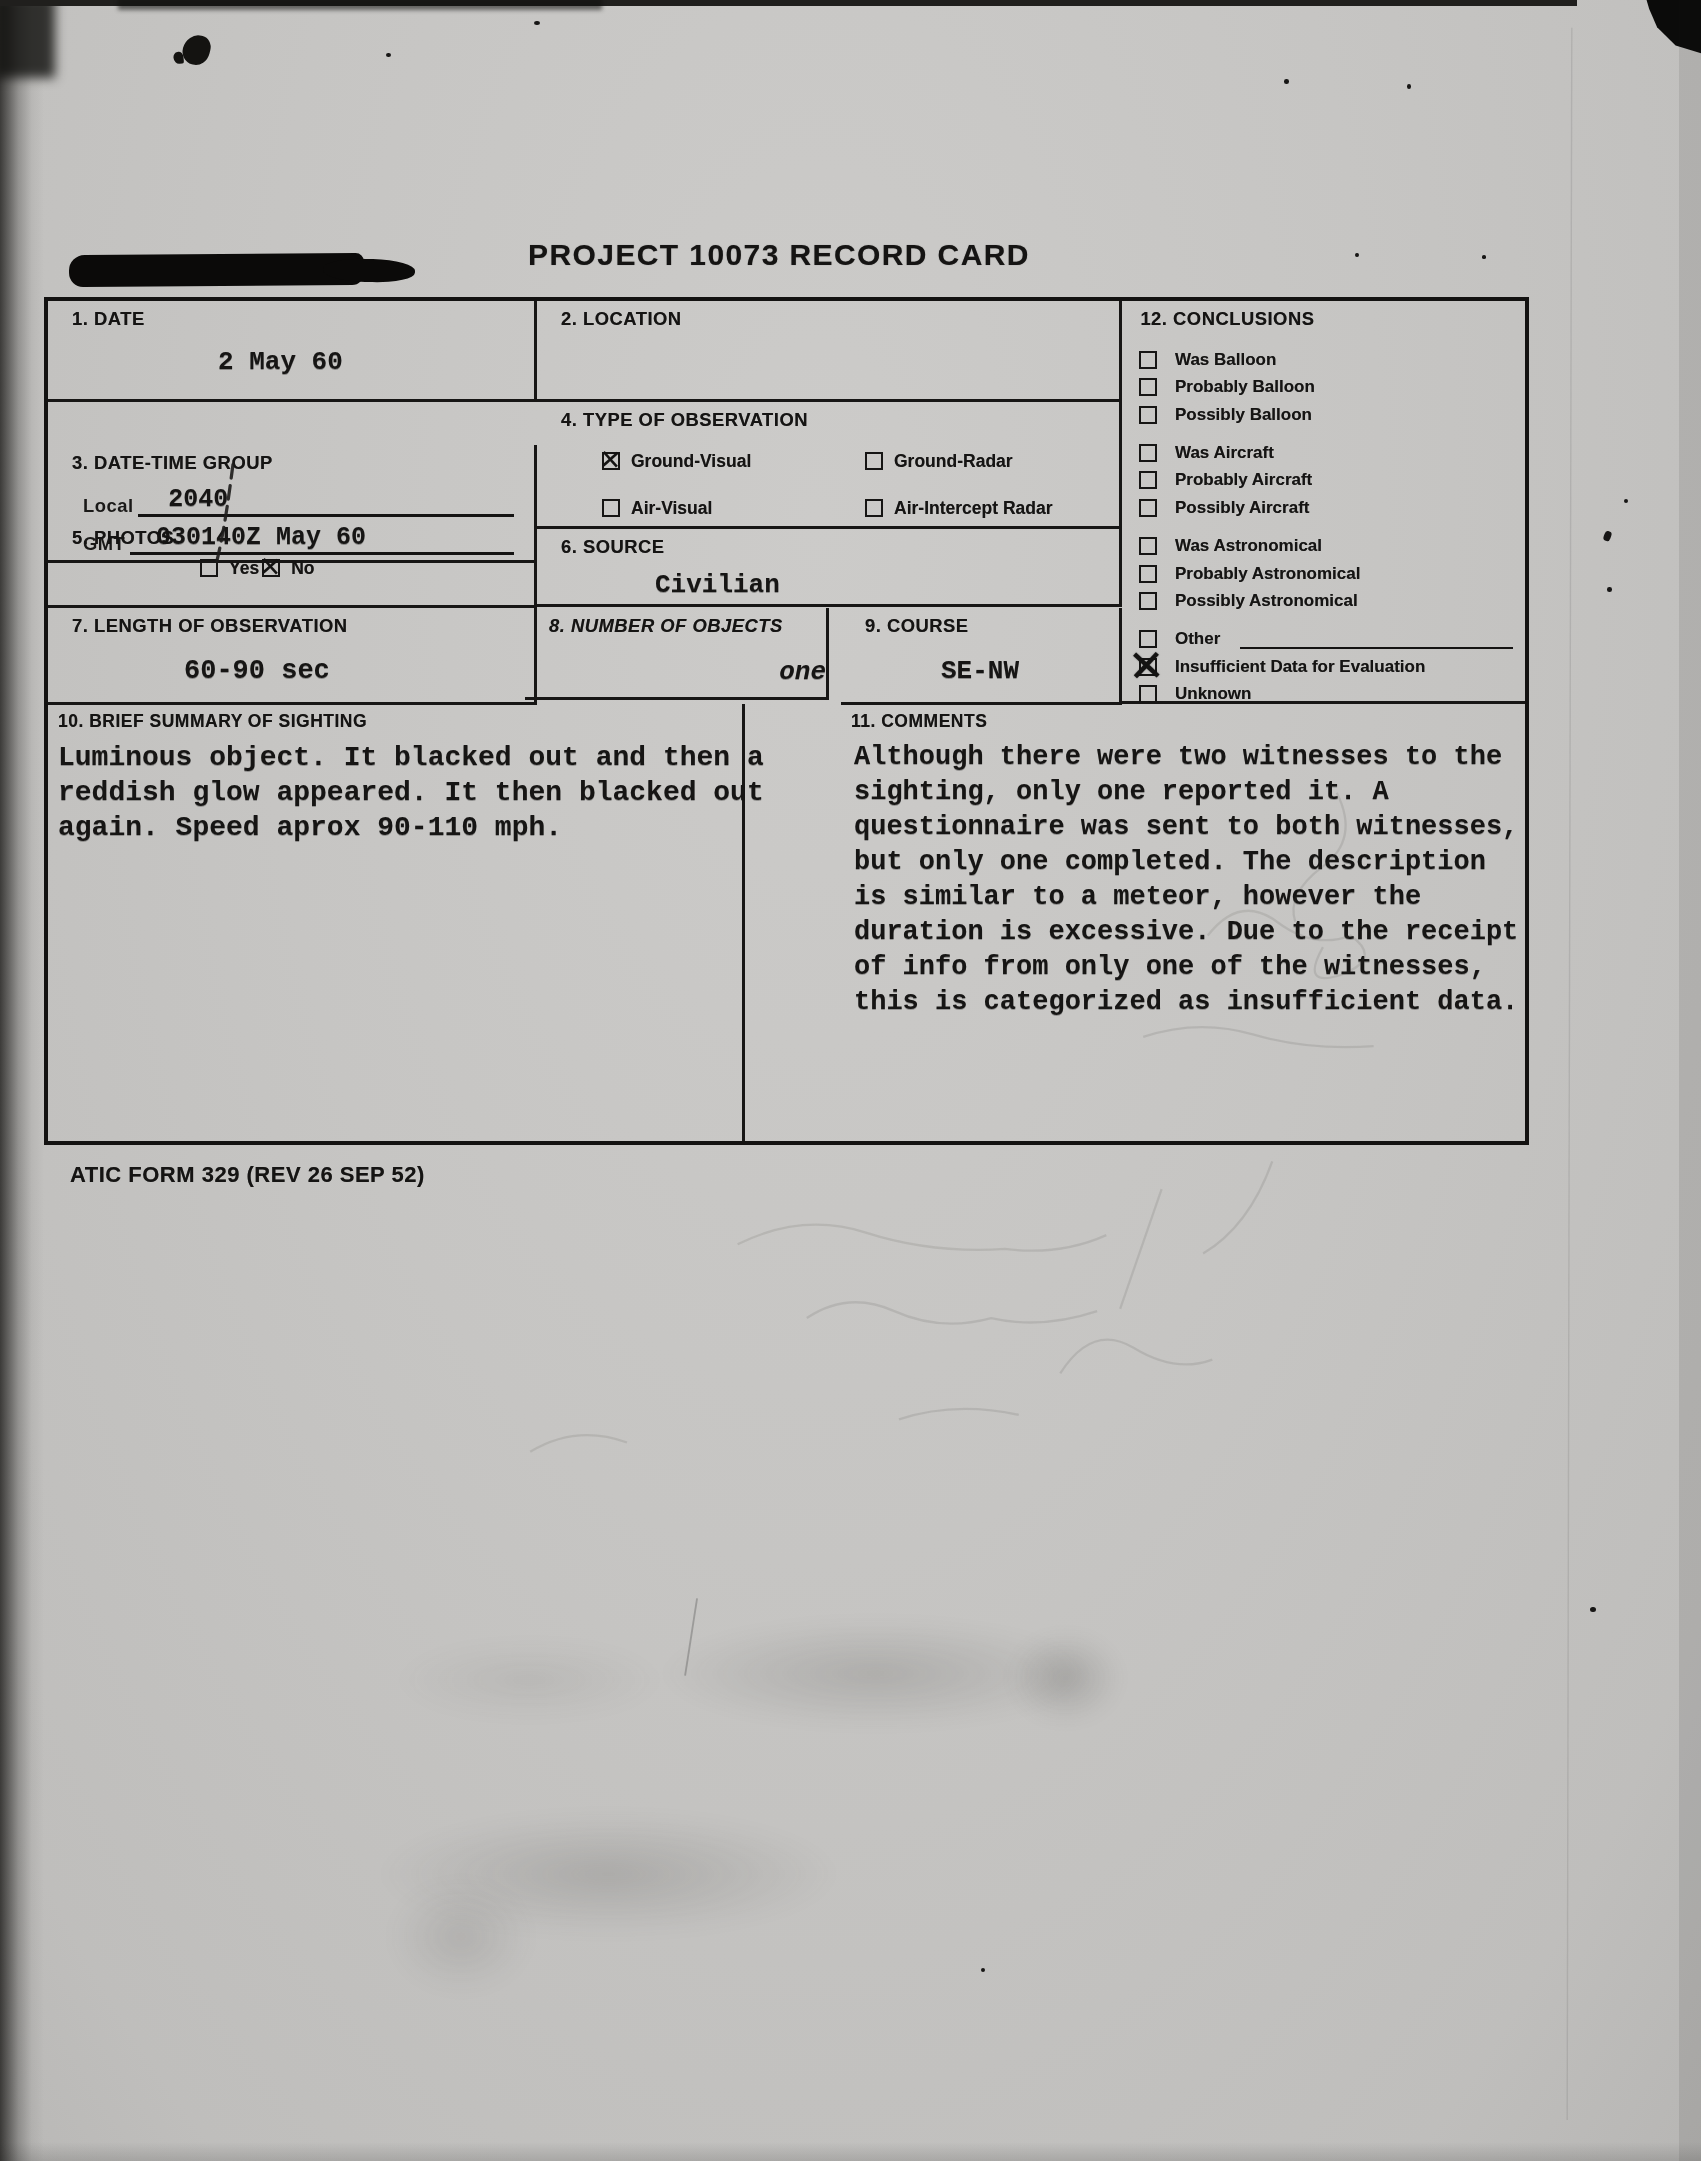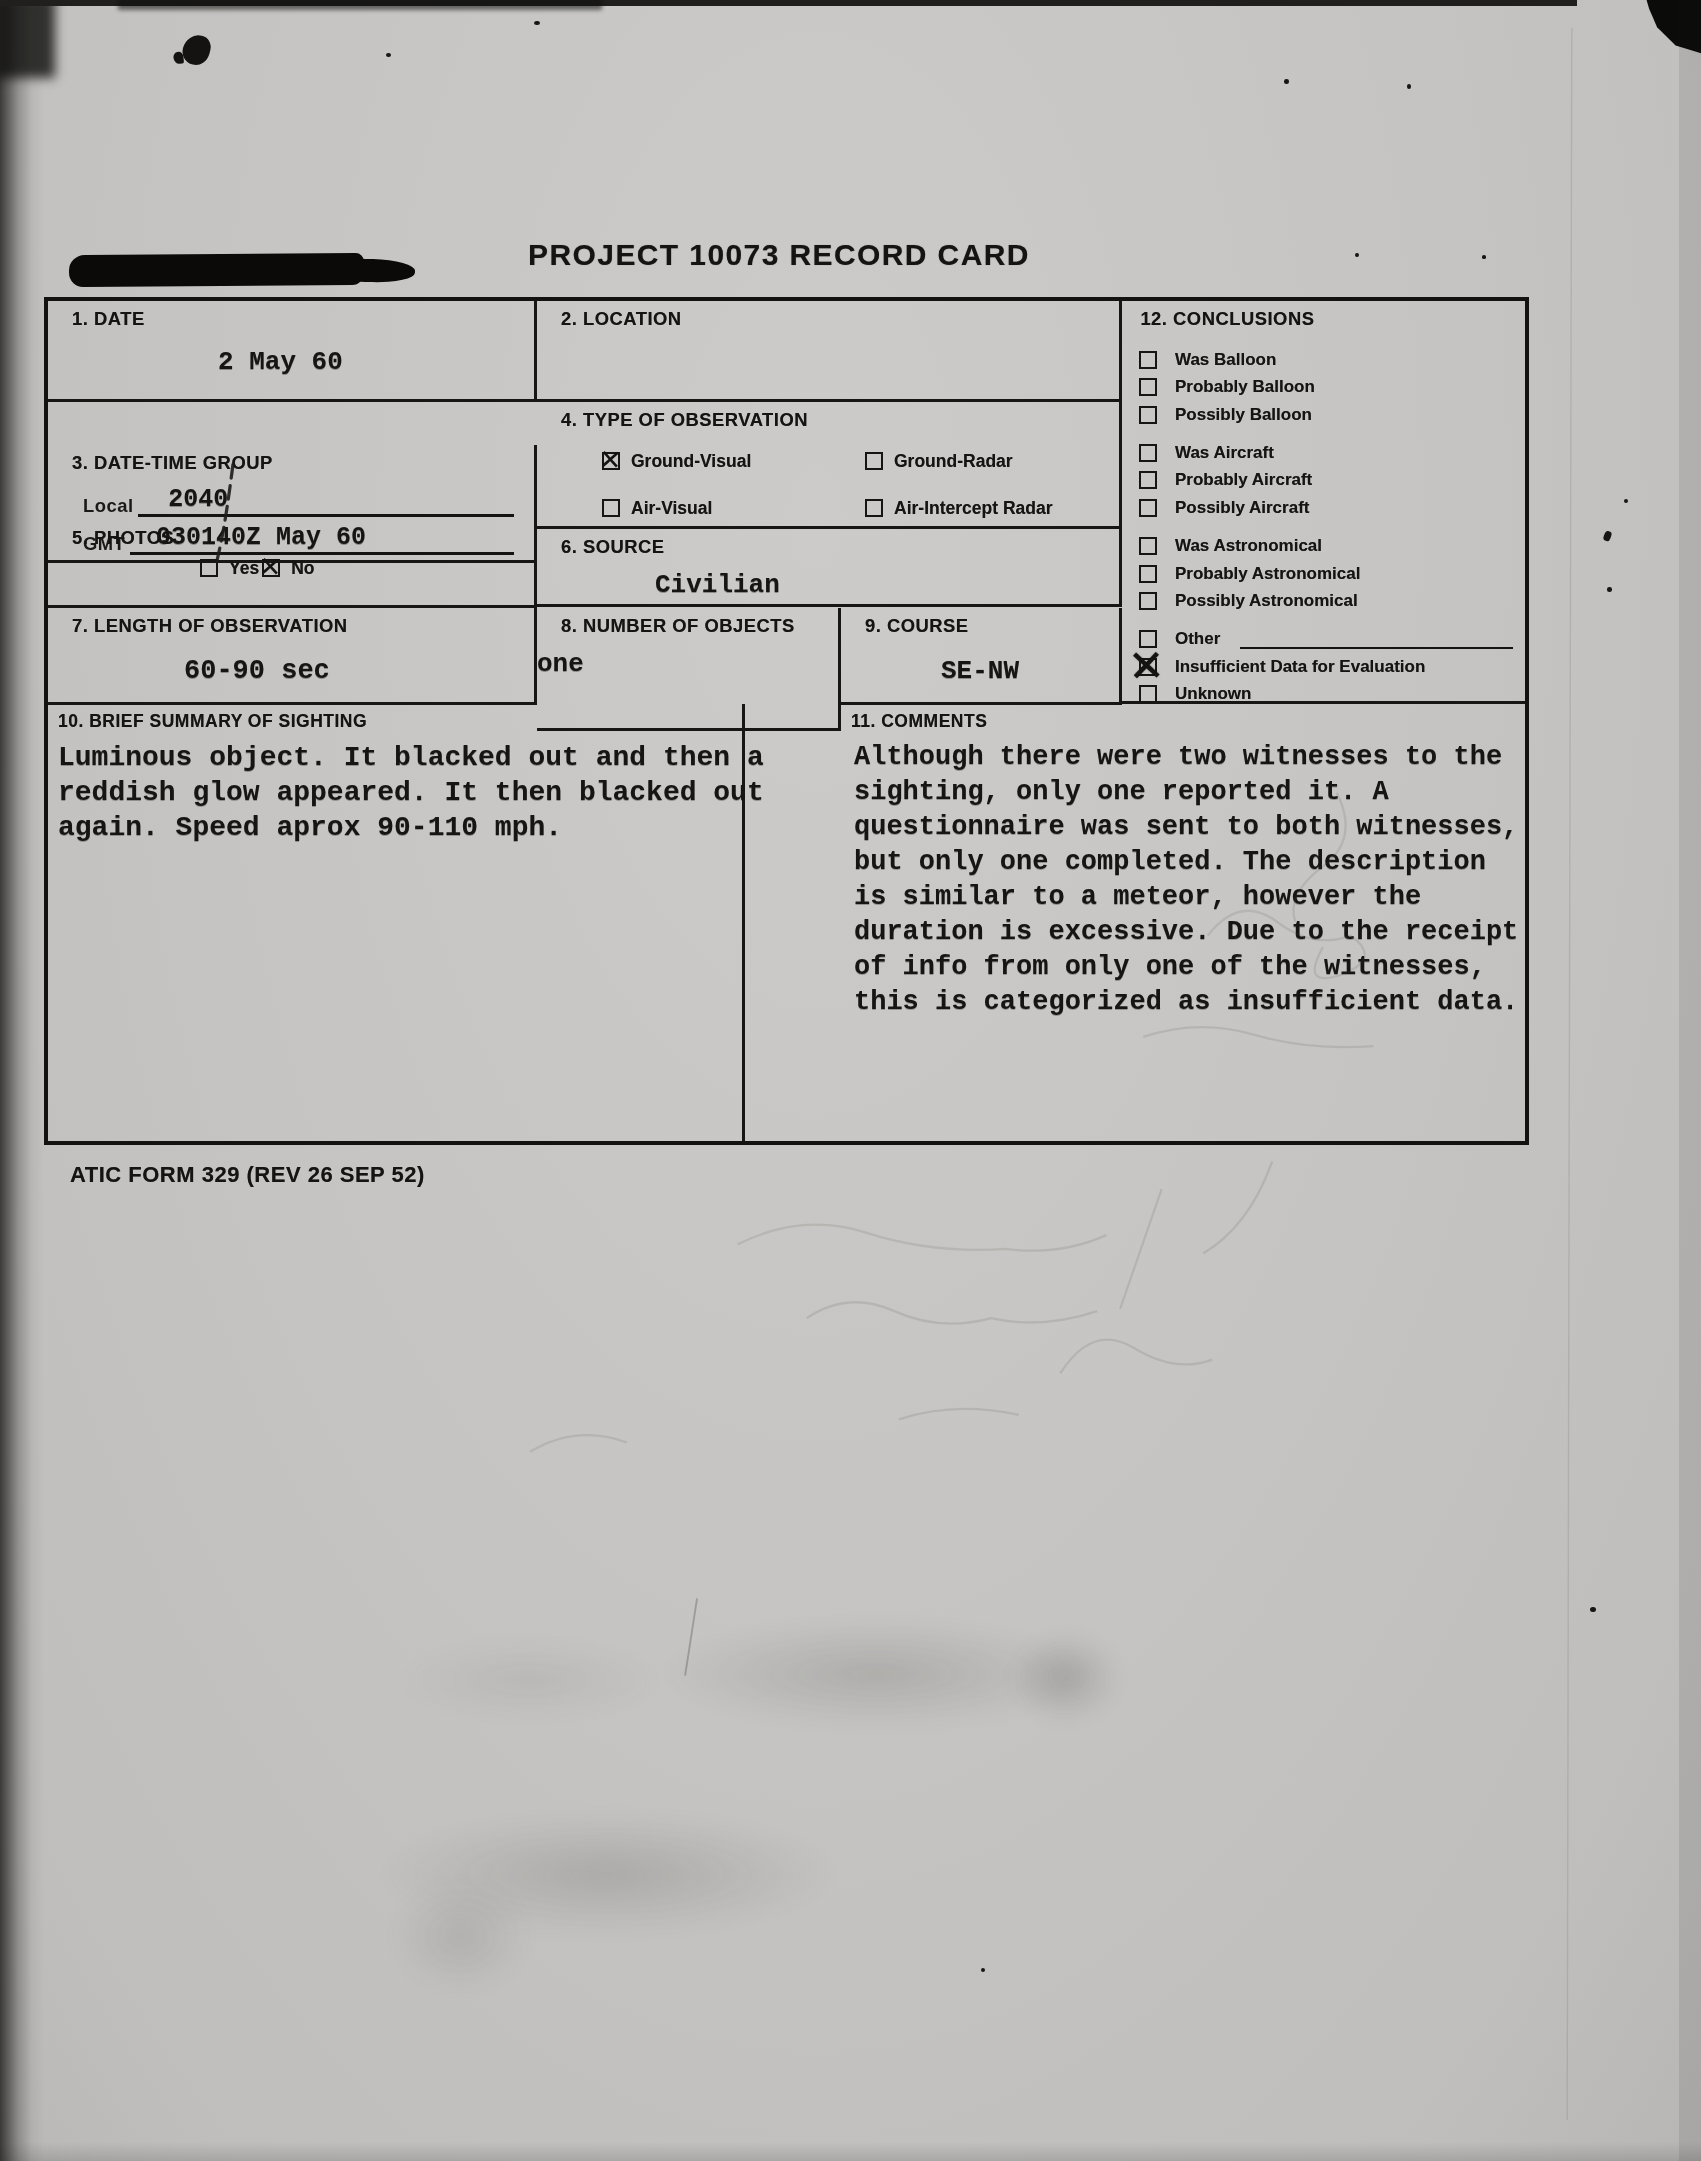--- a/index.html
+++ b/index.html
@@ -32,36 +32,36 @@
   .cell{position:absolute;box-sizing:border-box;border:0 solid #171615;}
   .br{border-right-width:3.2px;} .bb{border-bottom-width:3.2px;}
   .c-date{left:0;top:0;width:489px;height:101px;}
   .c-location{left:489px;top:0;width:585px;height:101px;}
   .c-conclusions{left:1074px;top:0;right:0;height:403px;}
   .c-dtg{left:0;top:101px;width:489px;height:118px;margin-top:43px;}
   .c-type{left:489px;top:101px;width:585px;height:127px;}
   .c-photos{left:0;top:219px;width:489px;height:88px;}
   .c-source{left:489px;top:228px;width:585px;height:78px;}
   .c-length{left:0;top:307px;width:489px;height:97px;}
-  .c-number{left:489px;top:307px;width:304px;height:123px;}
+  .c-number{left:477px;top:307px;width:304px;height:92px;font-style:italic;}
   .c-course{left:793px;top:307px;width:281px;height:97px;}
   .c-summary{left:0;top:403px;width:697px;bottom:0;}
   .c-comments{left:793px;top:403px;right:0;bottom:0;}
 
   .lbl{font-weight:700;font-size:18.4px;letter-spacing:0.5px;padding:7.4px 0 0 24px;white-space:nowrap;
     color:#151413;text-shadow:0 0 0.5px rgba(20,20,20,.55);}
   .c-summary > .lbl,.c-comments > .lbl{padding-left:10px;font-size:17.5px;}
   .c-conclusions > .lbl{padding-left:18.4px;}
   .val{font-family:"Liberation Mono", monospace;font-weight:700;font-size:26px;color:#161514;
     text-shadow:0 0.5px 0.5px rgba(20,20,20,.35);white-space:nowrap;}
   .c-date .val{margin:16.6px 0 0 170px;}
   .c-location .val{margin:20px 0 0 68px;}
   .c-source .val{margin:12px 0 0 118px;}
   .c-length .val{margin:18.4px 0 0 136px;font-size:27px;}
-  .c-number .val{margin:12px 0 0 0;text-align:left;}
+  .c-number .val{margin:20px 0 0 0;text-align:right;}
   .c-course .val{margin:18.4px 0 0 0;text-align:center;}
 
   .dtg-row{display:flex;align-items:flex-end;margin:11px 20px 0 35px;}
   .dtg-row.gmt{margin-top:5.5px;}
   .sub-lbl{font-weight:700;font-size:18.4px;padding-right:4.6px;letter-spacing:0.5px;}
   .dtg-line{flex:1;border-bottom:3.7px solid #141312;}
   .dtg-val{font-family:"Liberation Mono", monospace;font-weight:700;font-size:25px;color:#161514;
     text-shadow:0 0.5px 0.5px rgba(20,20,20,.35);padding:0 0 0.9px 30px;white-space:nowrap;}
 
   .check-item{display:flex;align-items:center;gap:11px;}

